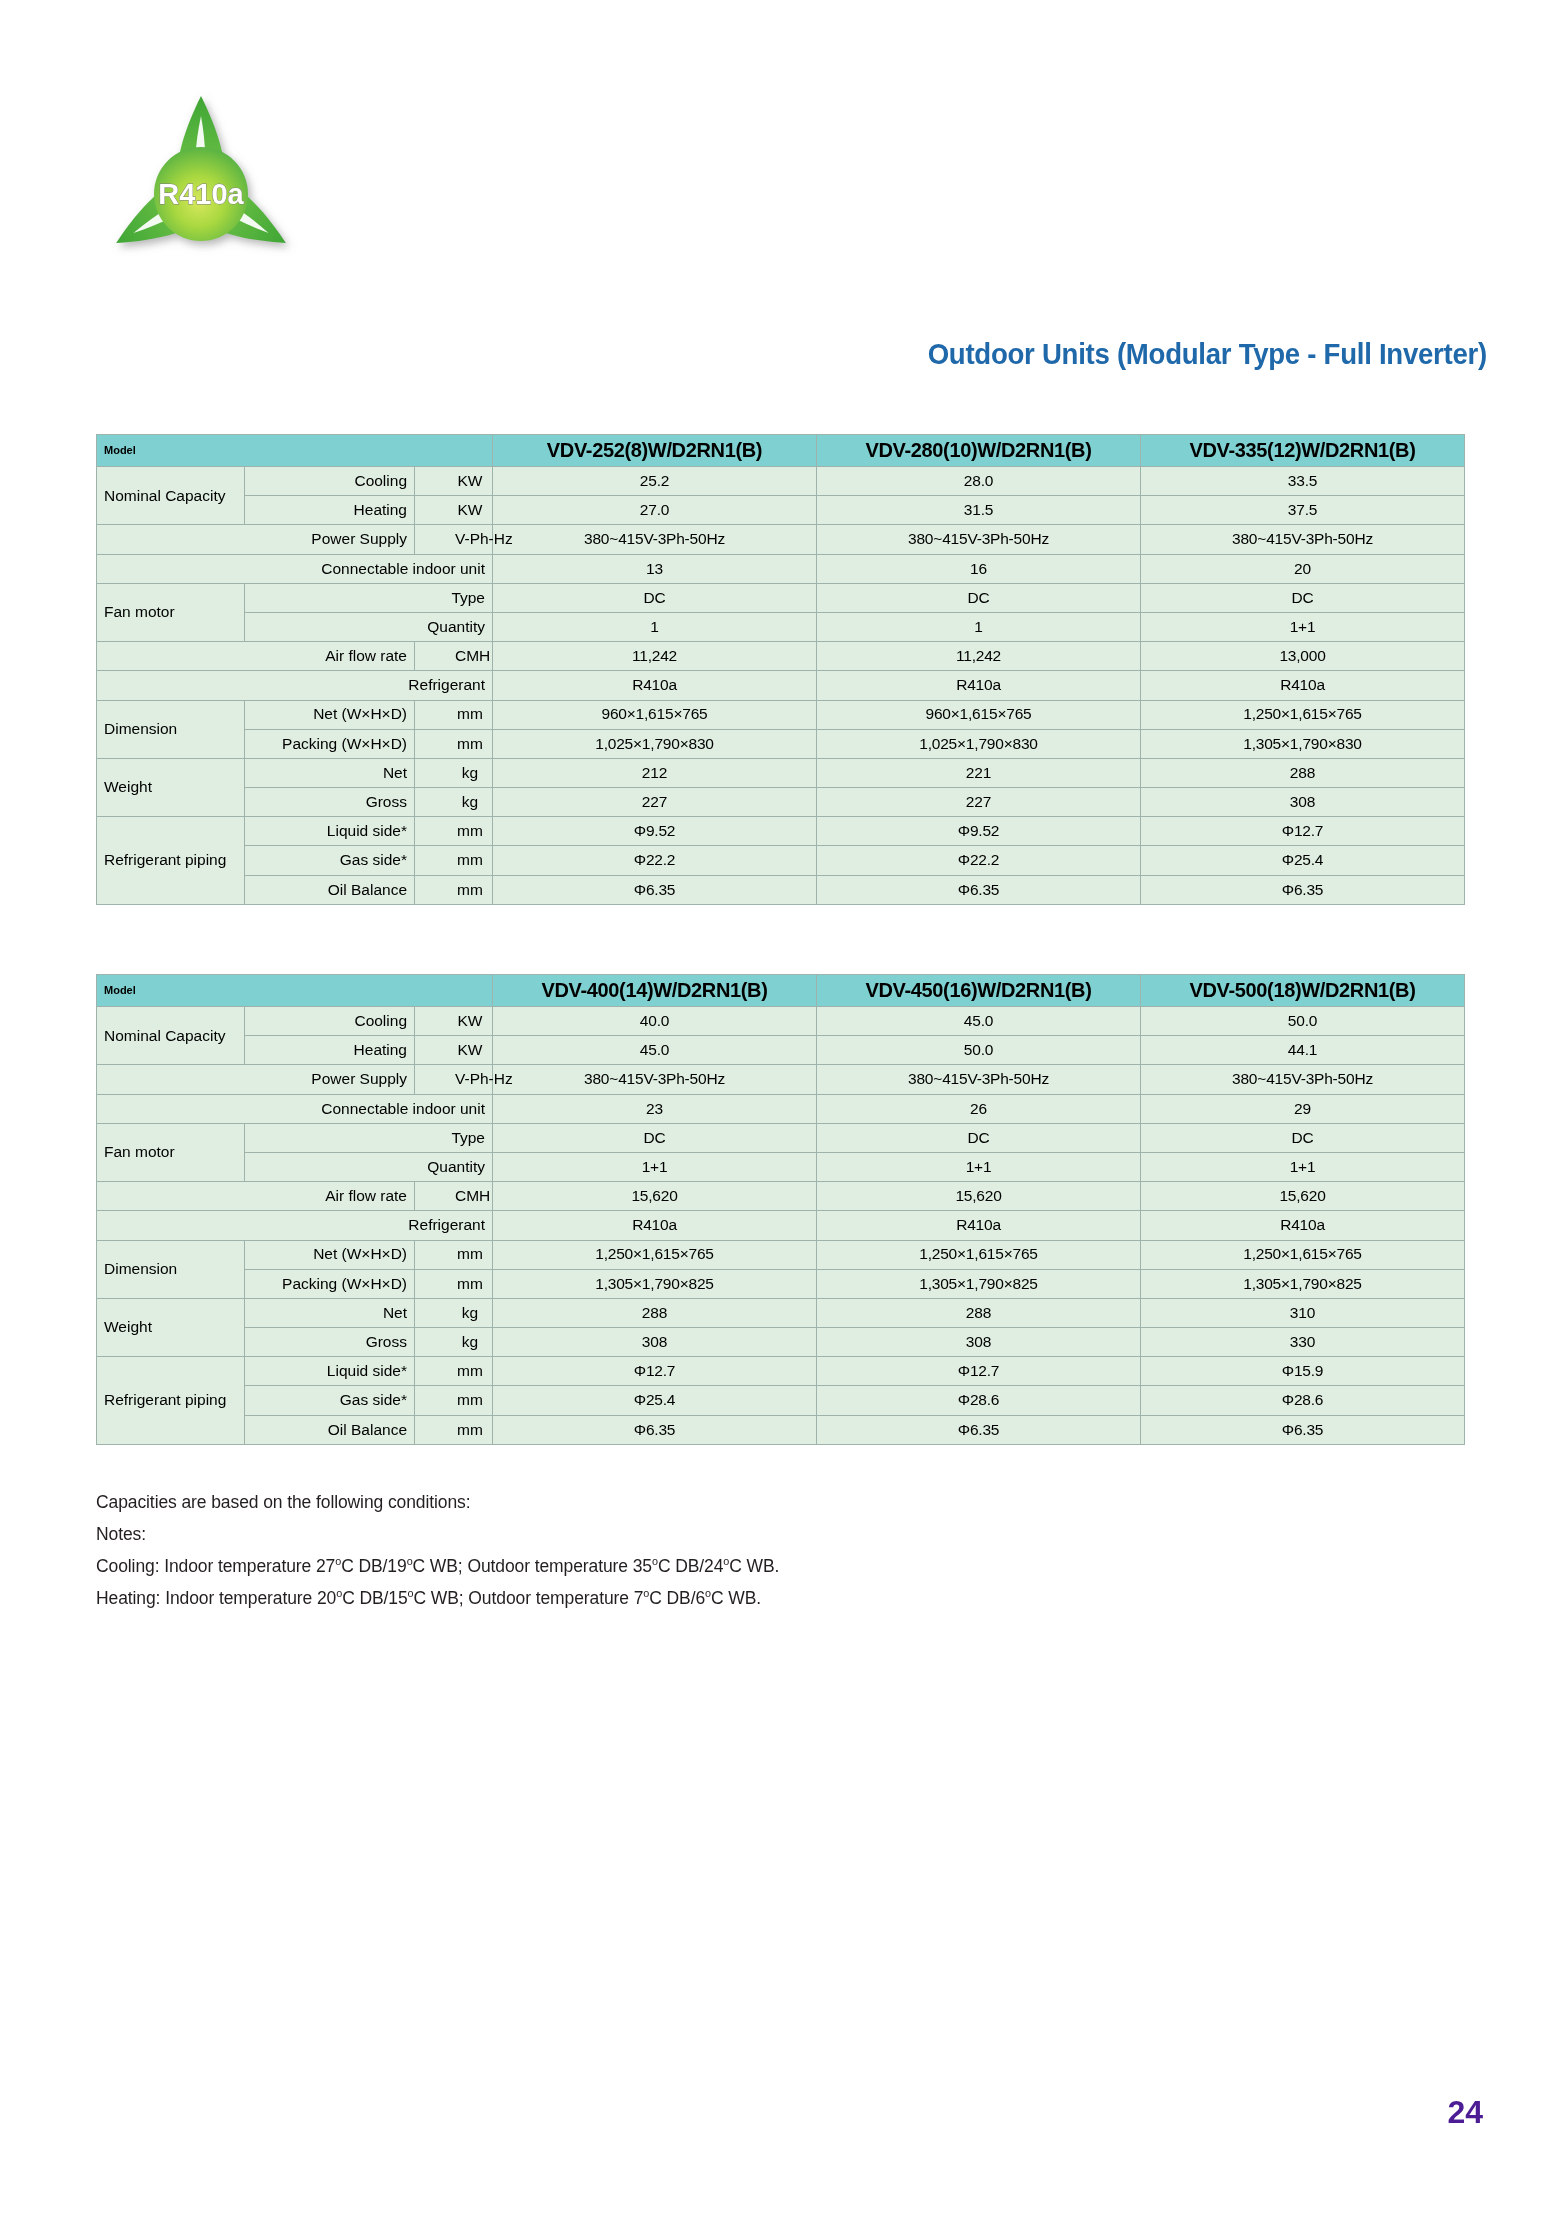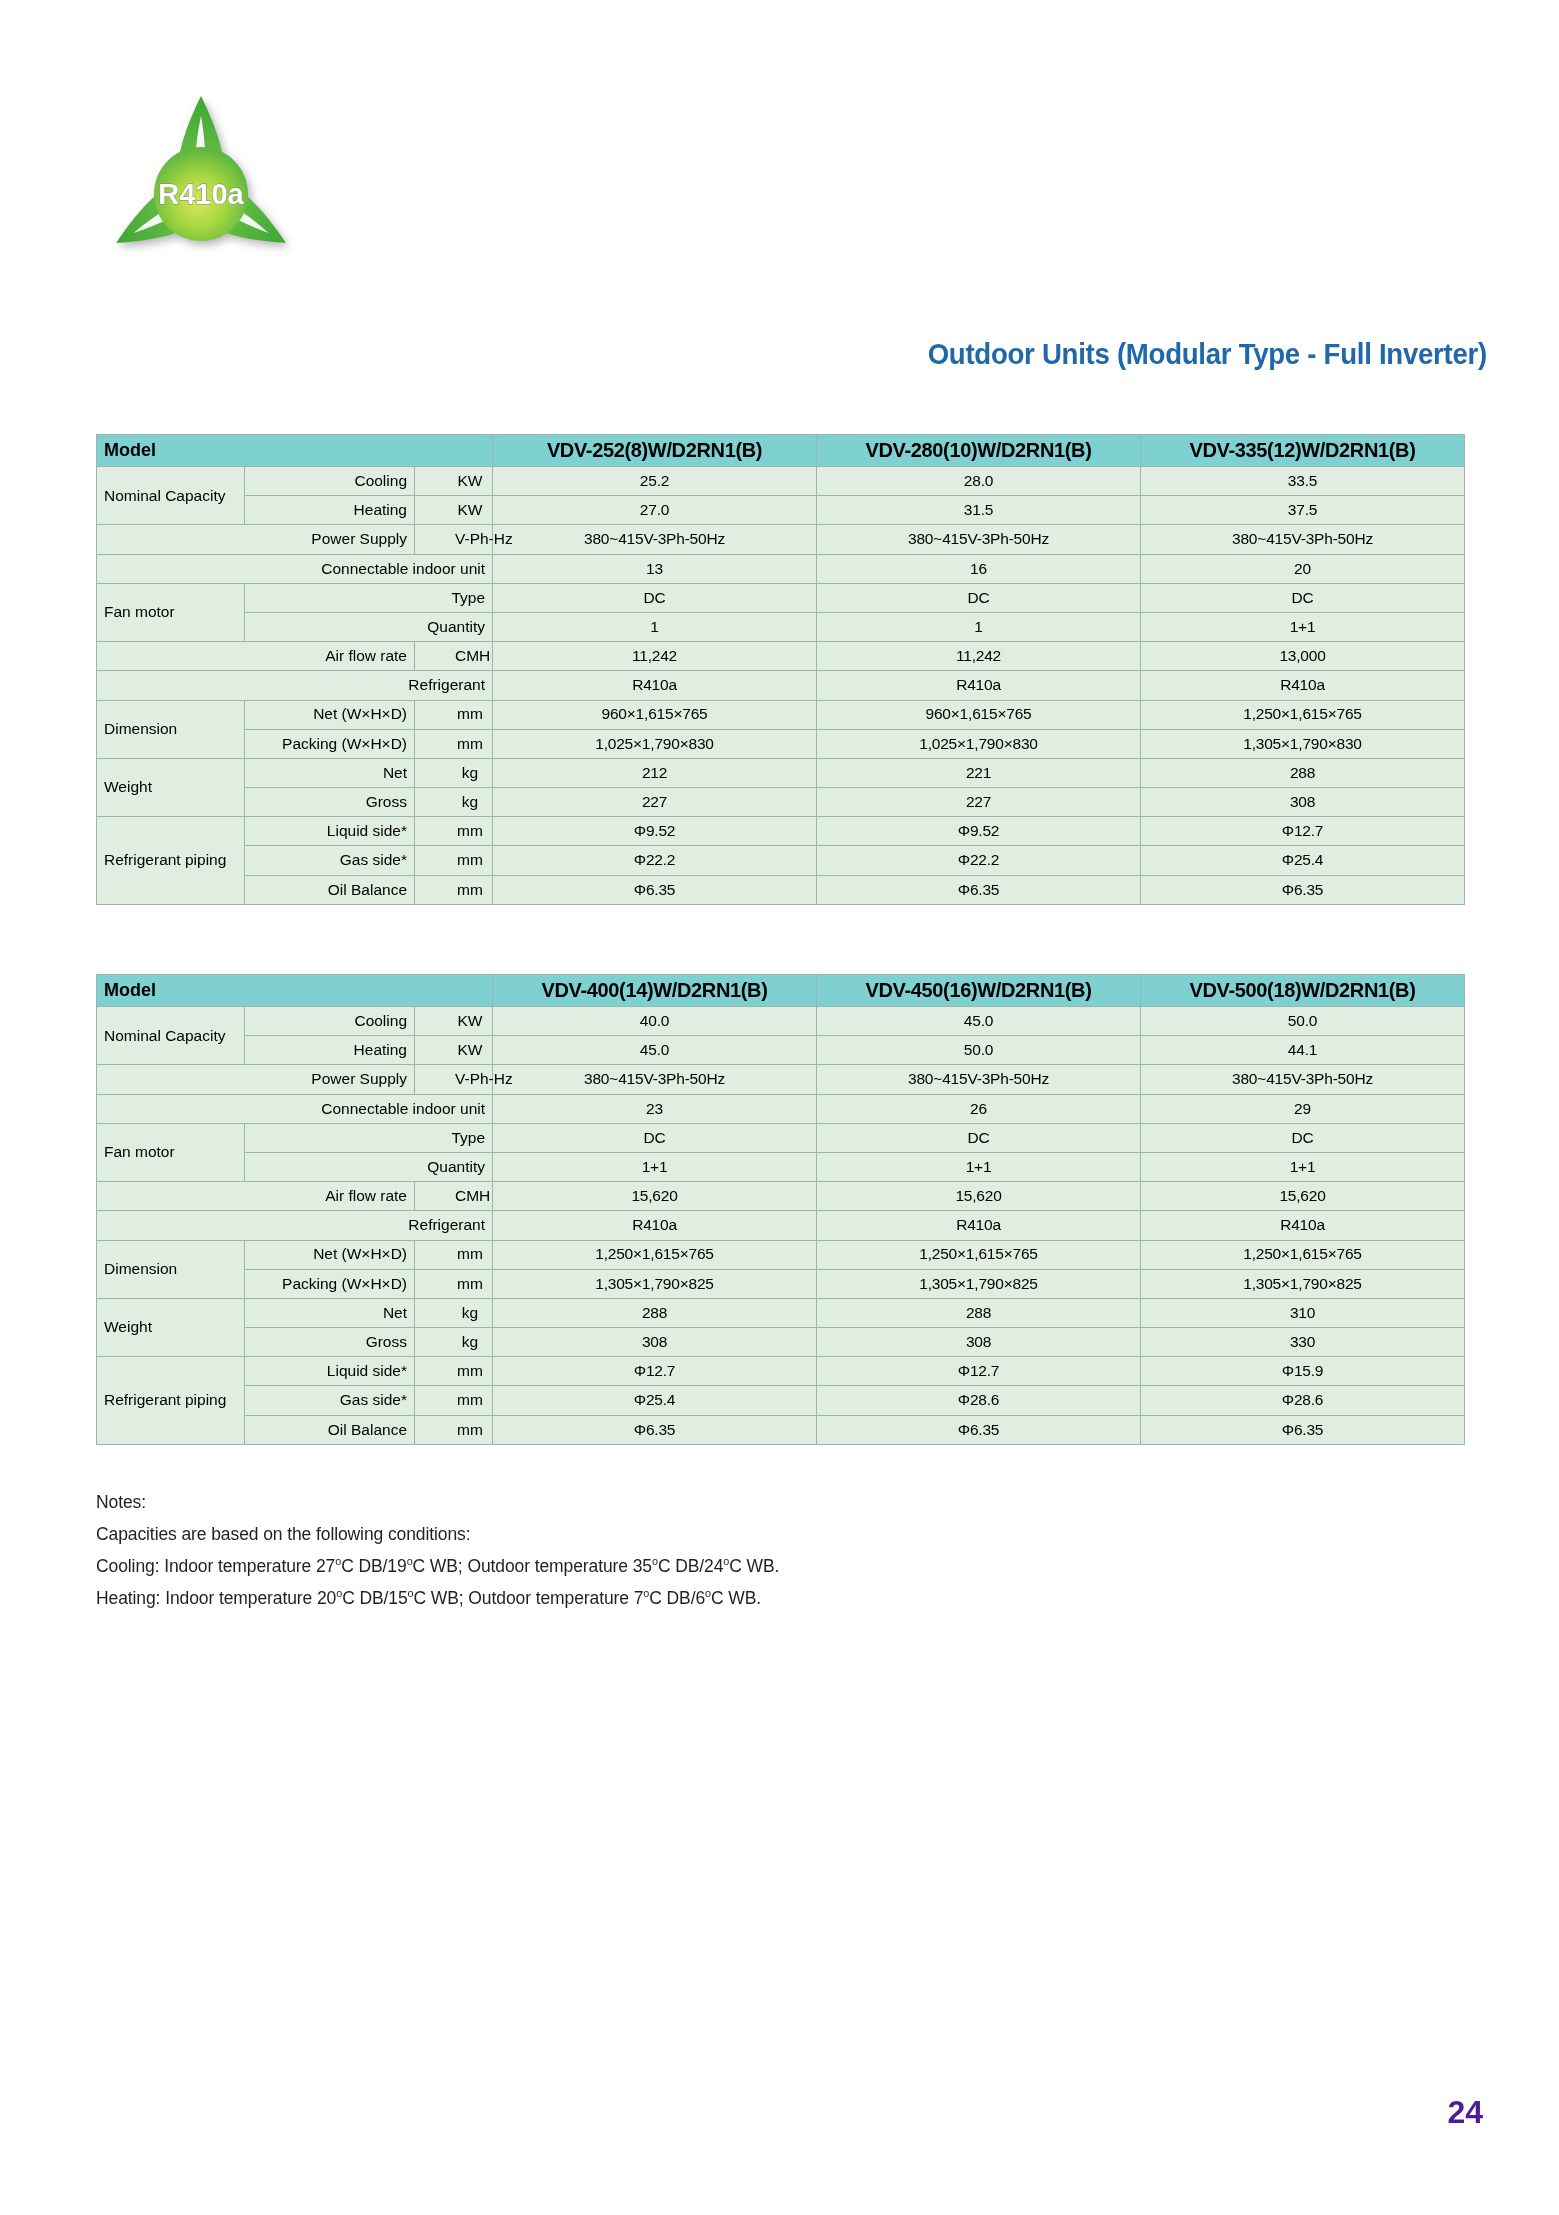--- a/index.html
+++ b/index.html
@@ -63,21 +63,21 @@
     height: 28.2px;
     line-height: 1.05;
     vertical-align: middle;
     background: #dfeee0;
     white-space: nowrap;
   }
   .spec-table th.hdr-model {
     background: #7fd0d0;
     text-align: left;
     font-weight: bold;
-    font-size: 18px;
+    font-size: 11px;
     height: 31px;
   }
   .spec-table th.hdr-unit {
     background: #7fd0d0;
     text-align: center;
     font-weight: bold;
     font-size: 20px;
     letter-spacing: -0.35px;
     height: 31px;
   }
@@ -415,19 +415,19 @@
         <td class="lbl">Oil Balance</td>
         <td class="unit">mm</td>
         <td class="val">Φ6.35</td>
         <td class="val">Φ6.35</td>
         <td class="val">Φ6.35</td>
       </tr>
     </tbody>
 </table>
 
 <div class="notes">
+  <div class="note-line">Capacities are based on the following conditions:</div>
   <div class="note-line">Notes:</div>
-  <div class="note-line">Capacities are based on the following conditions:</div>
   <div class="note-line">Cooling: Indoor temperature 27<sup>o</sup>C DB/19<sup>o</sup>C WB; Outdoor temperature 35<sup>o</sup>C DB/24<sup>o</sup>C WB.</div>
   <div class="note-line">Heating: Indoor temperature 20<sup>o</sup>C DB/15<sup>o</sup>C WB; Outdoor temperature 7<sup>o</sup>C DB/6<sup>o</sup>C WB.</div>
 </div>
 
 <div class="page-num">24</div>
 
 </body></html>

